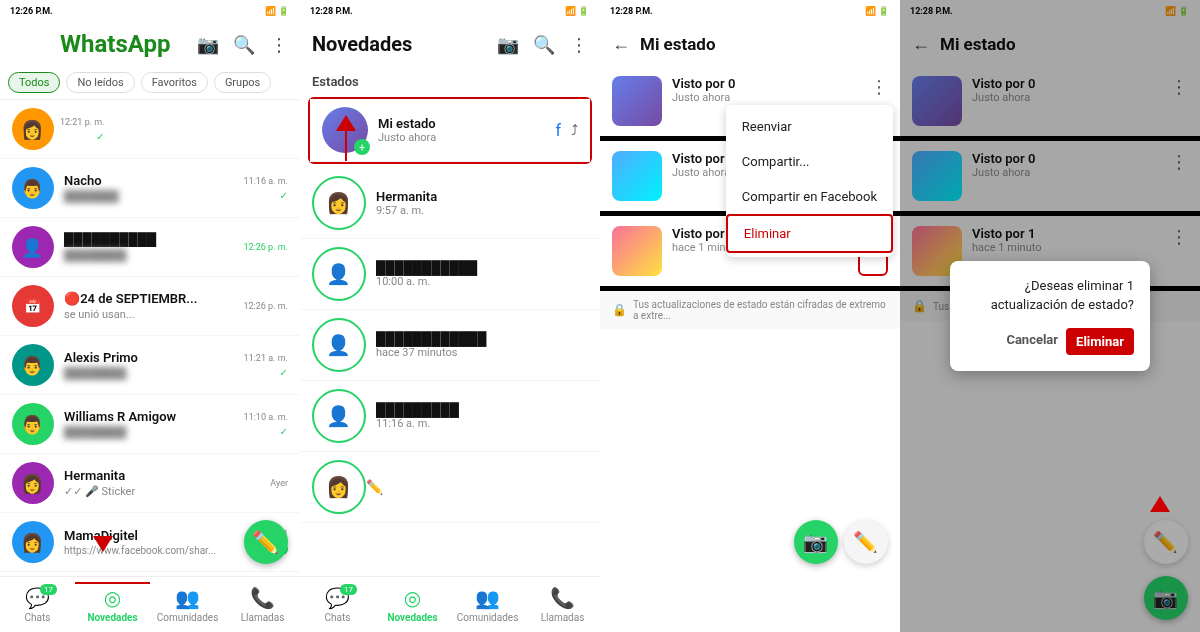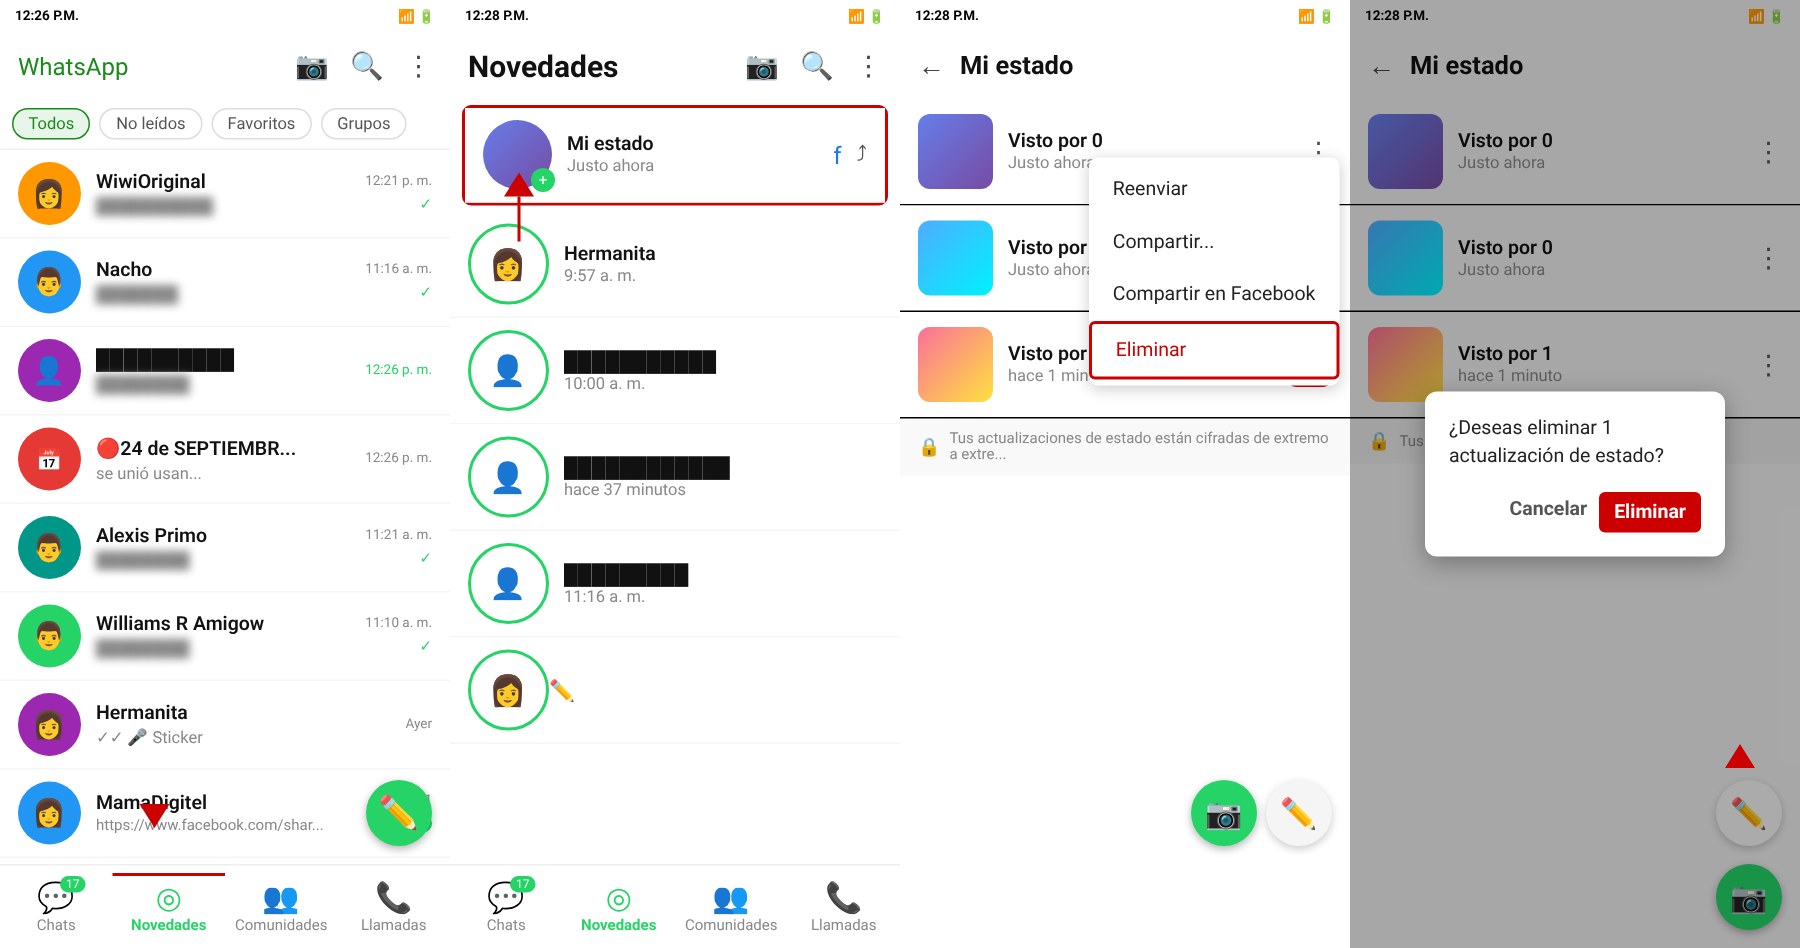--- a/index.html
+++ b/index.html
@@ -29,23 +29,24 @@
     
     .app-header {
       height: 44px;
       background: #fff;
       display: flex;
       align-items: center;
       padding: 0 12px;
       justify-content: space-between;
     }
     .app-title {
-      font-size: 16px;
-      font-weight: normal;
+      font-size: 24px;
+      font-weight: bold;
       color: #1a8a1a;
+      margin-left: 48px;
     }
     .header-icons { display: flex; gap: 14px; align-items: center; }
     .header-icon { font-size: 18px; color: #444; cursor: pointer; }
 
     
     .filter-tabs {
       display: flex;
       padding: 6px 8px;
       gap: 6px;
       background: #fff;
@@ -218,24 +219,23 @@
       align-items: center;
       padding: 8px 12px;
       background: #fff;
       height: 44px;
     }
     .back-btn { font-size: 18px; color: #444; margin-right: 10px; cursor: pointer; }
     .screen3-title { font-size: 17px; font-weight: bold; color: #111; }
 
     .estado-item {
       display: flex;
-      align-items: center;
       padding: 10px 12px;
       background: #fff;
-      border-bottom: 1px solid #000000;
+      border-bottom: 5px solid #000000;
       position: relative;
     }
     .estado-thumb {
       width: 50px;
       height: 50px;
       border-radius: 8px;
       background: #ccc;
       flex-shrink: 0;
       overflow: hidden;
     }
@@ -293,20 +293,21 @@
       border-radius: 8px;
       padding: 16px;
       width: 200px;
       box-shadow: 0 4px 16px rgba(0,0,0,0.3);
     }
     .dialog-text {
       font-size: 13px;
       color: #222;
       margin-bottom: 14px;
       line-height: 1.4;
+      text-align: right;
     }
     .dialog-buttons {
       display: flex;
       justify-content: flex-end;
     }
     .dialog-btn {
       font-size: 13px;
       font-weight: bold;
       cursor: pointer;
       padding: 4px 8px;
@@ -401,24 +402,20 @@
   <div class="filter-tabs">
     <span class="filter-tab active">Todos</span>
     <span class="filter-tab">No leídos</span>
     <span class="filter-tab">Favoritos</span>
     <span class="filter-tab">Grupos</span>
   </div>
 
   <div class="chat-list">
     <div class="chat-item">
       <div class="avatar orange">👩</div>
-      <div class="chat-info">
-        <div class="chat-name">WiwiOriginal</div>
-        <div class="chat-msg blurred">██████████</div>
-      </div>
       <div class="chat-meta">
         <span class="chat-time">12:21 p. m.</span>
         <span class="checkmarks">✓</span>
       </div>
     </div>
 
     <div class="chat-item">
       <div class="avatar blue">👨</div>
       <div class="chat-info">
         <div class="chat-name">Nacho</div>
@@ -537,20 +534,21 @@
 
   <div class="novedades-header">
     <span style="font-size:20px; font-weight:bold; color:#111;">Novedades</span>
     <div class="header-icons">
       <span class="header-icon">📷</span>
       <span class="header-icon">🔍</span>
       <span class="header-icon">⋮</span>
     </div>
   </div>
 
+  <div class="section-header">Estados</div>
 
   <div style="margin: 4px 8px; border: 2px solid #cc0000; border-radius: 6px;">
     <div class="status-item" style="background:#fff;">
       <div class="status-avatar thumb-color-1" style="width:46px; height:46px; border-radius:50%; position:relative;">
         <div style="position:absolute; bottom:-2px; right:-2px; width:16px; height:16px; background:#25D366; border-radius:50%; display:flex; align-items:center; justify-content:center; color:#fff; font-size:10px;">+</div>
       </div>
       <div class="status-info">
         <div class="status-name">Mi estado</div>
         <div class="status-time">Justo ahora</div>
       </div>

